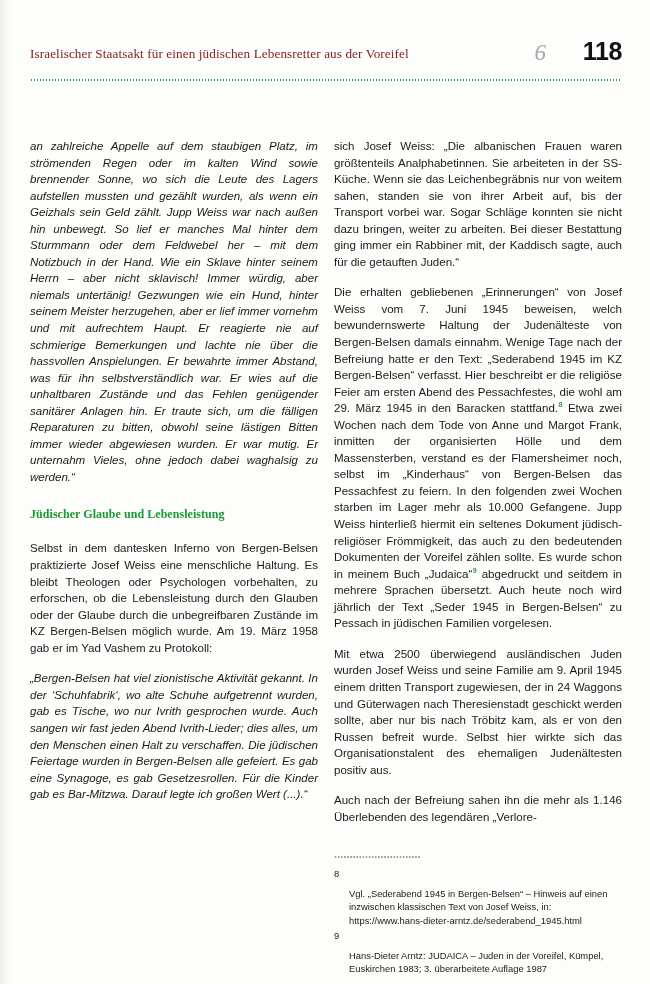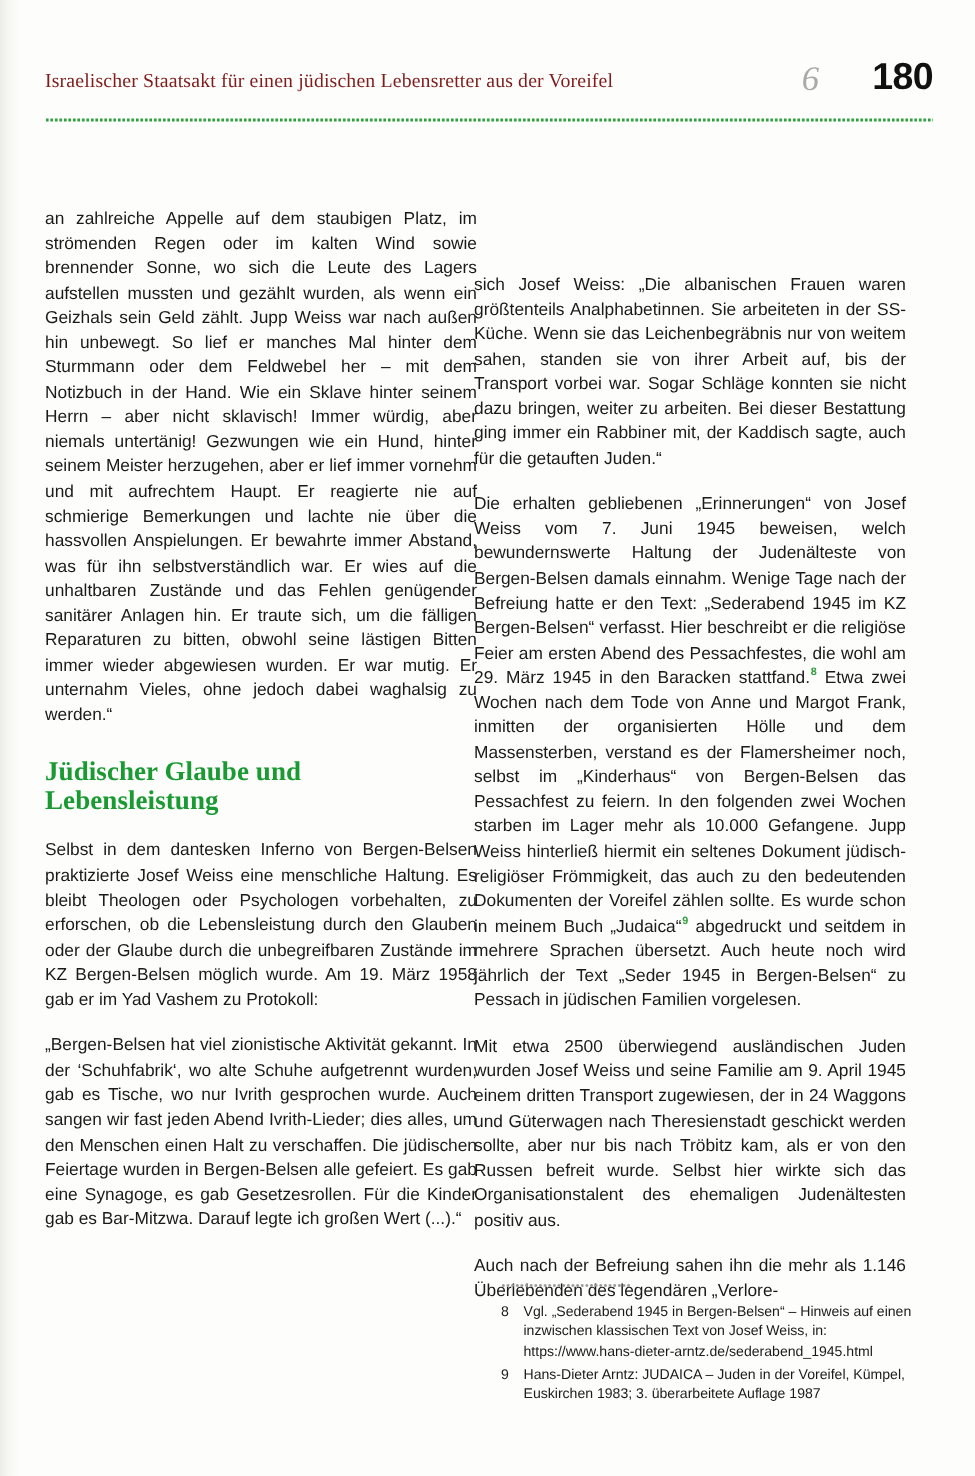--- a/index.html
+++ b/index.html
@@ -77,39 +77,40 @@
     background-repeat: repeat-x;
   }
 
   
   .col {
     position: absolute;
     top: 138px;
     width: 288px;
   }
   .col-left  { left: 30px;  }
-  .col-right { left: 316px; margin-top: 44px; }
+  .col-right { left: 334px; }
 
   p {
     margin: 0 0 14px 0;
     font-size: 11.55px;
     line-height: 16.55px;
     text-align: justify;
     hyphens: manual;
   }
   p:last-child { margin-bottom: 0; }
 
   p.italic {
+    font-style: italic;
     font-weight: 500;
   }
 
   h2.section-head {
     margin: 20px 0 16px 0;
     font-family: "Liberation Serif", serif;
-    font-size: 18px;
+    font-size: 12px;
     font-weight: bold;
     color: #1a9a33;
     line-height: 19px;
     letter-spacing: .05px;
   }
 
   sup.fn {
     color: #2e9e3e;
     font-size: 7.2px;
     font-weight: bold;
@@ -143,33 +144,34 @@
     font-size: 9.4px;
     line-height: 13.3px;
     color: #1a1a1a;
   }
   .fn-text {
     flex: 1;
     font-size: 9.4px;
     line-height: 13.3px;
     color: #1a1a1a;
     text-align: left;
+    margin-top: 20px;
   }
 </style>
 </head>
 <body>
 
 <div class="page">
 
   <div class="scan-edge"></div>
 
   <div class="header">
     <div class="running-title">Israelischer Staatsakt für einen jüdischen Lebensretter aus der Voreifel</div>
     <div class="chapter-num">6</div>
-    <div class="page-num">180</div>
+    <div class="page-num">118</div>
   </div>
   <div class="rule-dotted-green"></div>
 
   <div class="col col-left">
 
     <p class="italic">an zahlreiche Appelle auf dem staubigen Platz, im strömenden Regen oder im kalten Wind sowie brennender Sonne, wo sich die Leute des Lagers aufstellen mussten und gezählt wurden, als wenn ein Geizhals sein Geld zählt. Jupp Weiss war nach außen hin unbewegt. So lief er manches Mal hinter dem Sturmmann oder dem Feldwebel her – mit dem Notizbuch in der Hand. Wie ein Sklave hinter seinem Herrn – aber nicht sklavisch! Immer würdig, aber niemals untertänig! Gezwungen wie ein Hund, hinter seinem Meister herzugehen, aber er lief immer vornehm und mit aufrechtem Haupt. Er reagierte nie auf schmierige Bemerkungen und lachte nie über die hassvollen Anspielungen. Er bewahrte immer Abstand, was für ihn selbstverständlich war. Er wies auf die unhaltbaren Zustände und das Fehlen genügender sanitärer Anlagen hin. Er traute sich, um die fälligen Reparaturen zu bitten, obwohl seine lästigen Bitten immer wieder abgewiesen wurden. Er war mutig. Er unternahm Vieles, ohne jedoch dabei waghalsig zu werden.“</p>
 
     <h2 class="section-head">Jüdischer Glaube und Lebensleistung</h2>
 
     <p>Selbst in dem dantesken Inferno von Bergen-Belsen praktizierte Josef Weiss eine menschliche Haltung. Es bleibt Theologen oder Psychologen vorbehalten, zu erforschen, ob die Lebensleistung durch den Glauben oder der Glaube durch die unbegreifbaren Zustände im KZ Bergen-Belsen möglich wurde. Am 19. März 1958 gab er im Yad Vashem zu Protokoll:</p>

